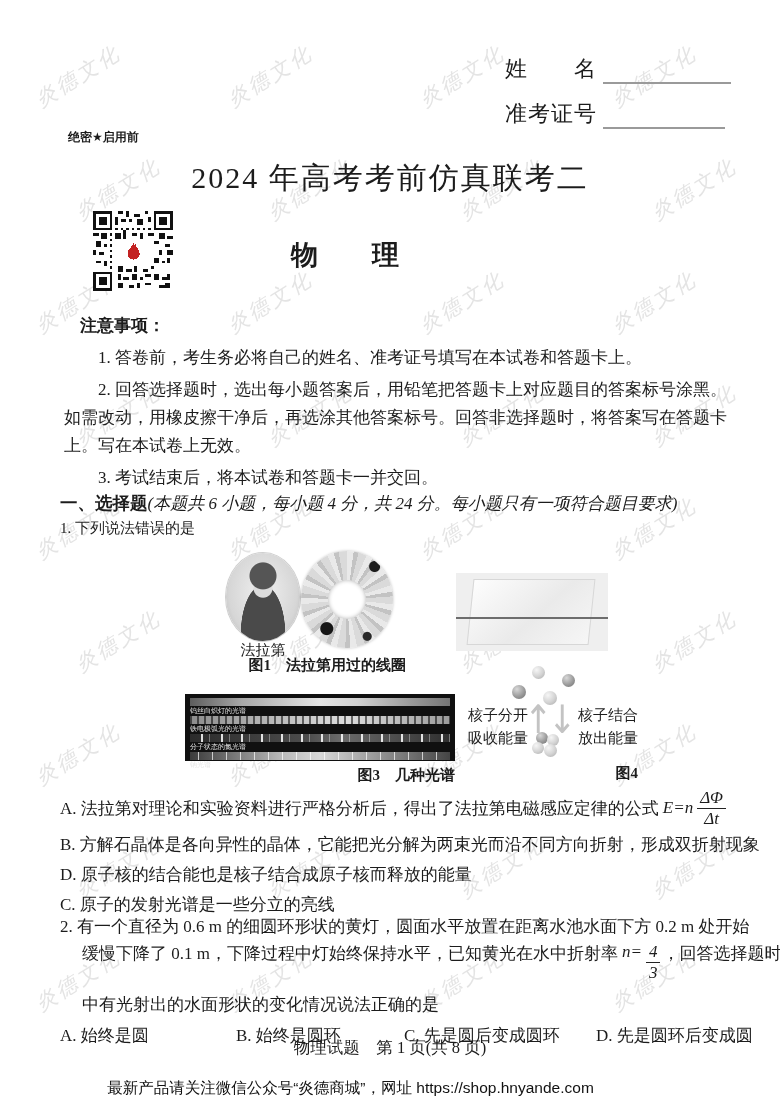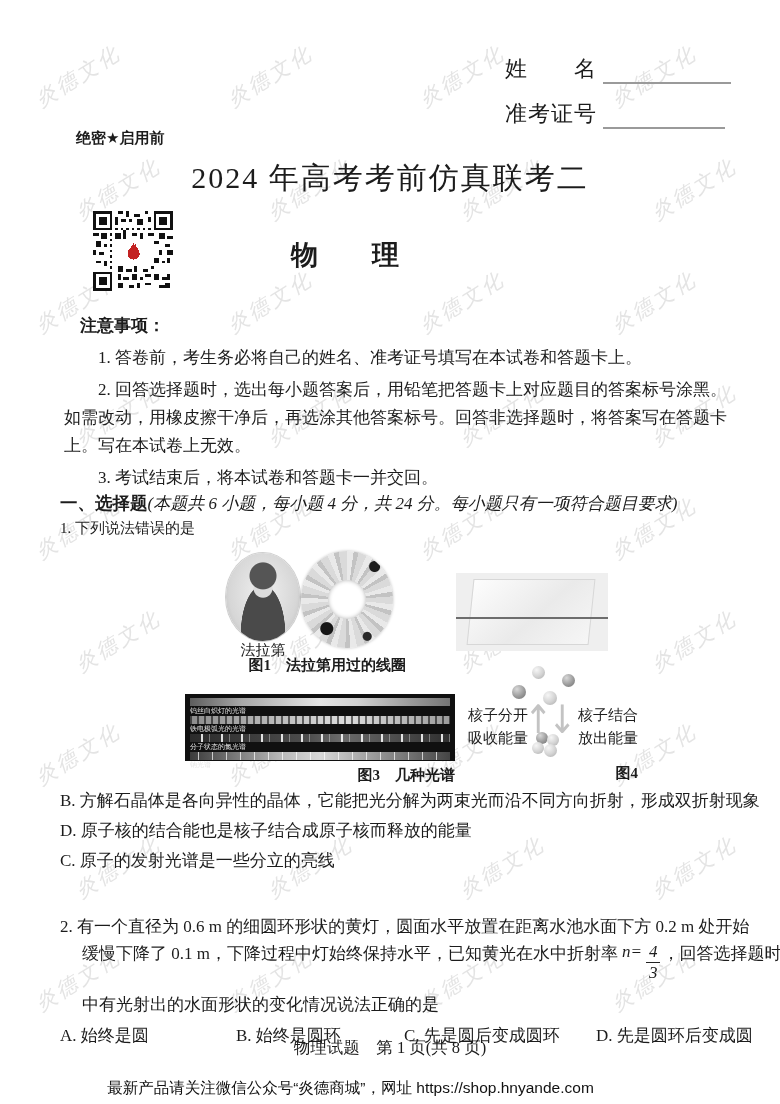--- a/index.html
+++ b/index.html
@@ -12,22 +12,22 @@
       letter-spacing:3px;font-style:italic;white-space:nowrap;user-select:none;}
 
   
   .fill-row{position:absolute;left:505px;font-size:22px;letter-spacing:1px;white-space:nowrap;}
   .row-name{top:54px;}
   .row-id{top:99px;}
   .blank{display:inline-block;border-bottom:2px solid #9a9a9a;height:24px;vertical-align:bottom;margin-left:6px;}
   .blank-name{width:128px;}
   .blank-id{width:122px;}
 
-  .secrecy{position:absolute;left:76px;top:129px;font-family:"Liberation Sans","DejaVu Sans",sans-serif;
-           font-weight:700;font-size:15px;}
+  .secrecy{position:absolute;left:68px;top:129px;font-family:"Liberation Sans","DejaVu Sans",sans-serif;
+           font-weight:700;font-size:12px;}
   .exam-title{position:absolute;left:0;top:158px;width:780px;text-align:center;font-size:30px;letter-spacing:2px;}
   .subject-title{position:absolute;left:0;top:237px;width:690px;text-align:center;
                  font-family:"Liberation Sans","DejaVu Sans",sans-serif;font-weight:700;font-size:27px;}
   .qr{position:absolute;left:93px;top:211px;width:80px;height:80px;}
 
   
   .notes-heading{position:absolute;left:60px;top:314px;font-family:"Liberation Sans","DejaVu Sans",sans-serif;
                  font-weight:700;font-size:17px;margin-left:20px;}
   .notes-body{position:absolute;left:60px;top:340px;width:680px;font-size:17px;line-height:28px;}
   .notes-body p{margin:4px;text-indent:2em;}
@@ -307,20 +307,28 @@
         <div>放出能量</div>
       </div>
       <div class="sphere sp-dark" style="left:68px;top:70px;width:12px;height:12px;"></div>
       <div class="sphere sp-light" style="left:79px;top:72px;width:12px;height:12px;"></div>
       <div class="sphere sp-light" style="left:64px;top:80px;width:12px;height:12px;"></div>
       <div class="sphere sp-light" style="left:76px;top:82px;width:13px;height:13px;"></div>
     </div>
     <div class="fig-caption cap4">图4</div>
 
     <div class="q1-options">
+      <div class="opt-a">
+        <span>A. 法拉第对理论和实验资料进行严格分析后，得出了法拉第电磁感应定律的公式</span>
+        <span class="mi">E=n</span>
+        <span class="frac">
+          <span class="fnum">ΔΦ</span>
+          <span class="fden">Δt</span>
+        </span>
+      </div>
       <div class="opt-line">B. 方解石晶体是各向异性的晶体，它能把光分解为两束光而沿不同方向折射，形成双折射现象</div>
       <div class="opt-line">D. 原子核的结合能也是核子结合成原子核而释放的能量</div>
       <div class="opt-line">C. 原子的发射光谱是一些分立的亮线</div>
     </div>
 
     <div class="q2">
       <div class="q2-line1">2. 有一个直径为 0.6 m 的细圆环形状的黄灯，圆面水平放置在距离水池水面下方 0.2 m 处开始</div>
       <div class="q2-line2">
         <span>缓慢下降了 0.1 m，下降过程中灯始终保持水平，已知黄光在水中折射率</span>
         <span class="mi">n=</span>

